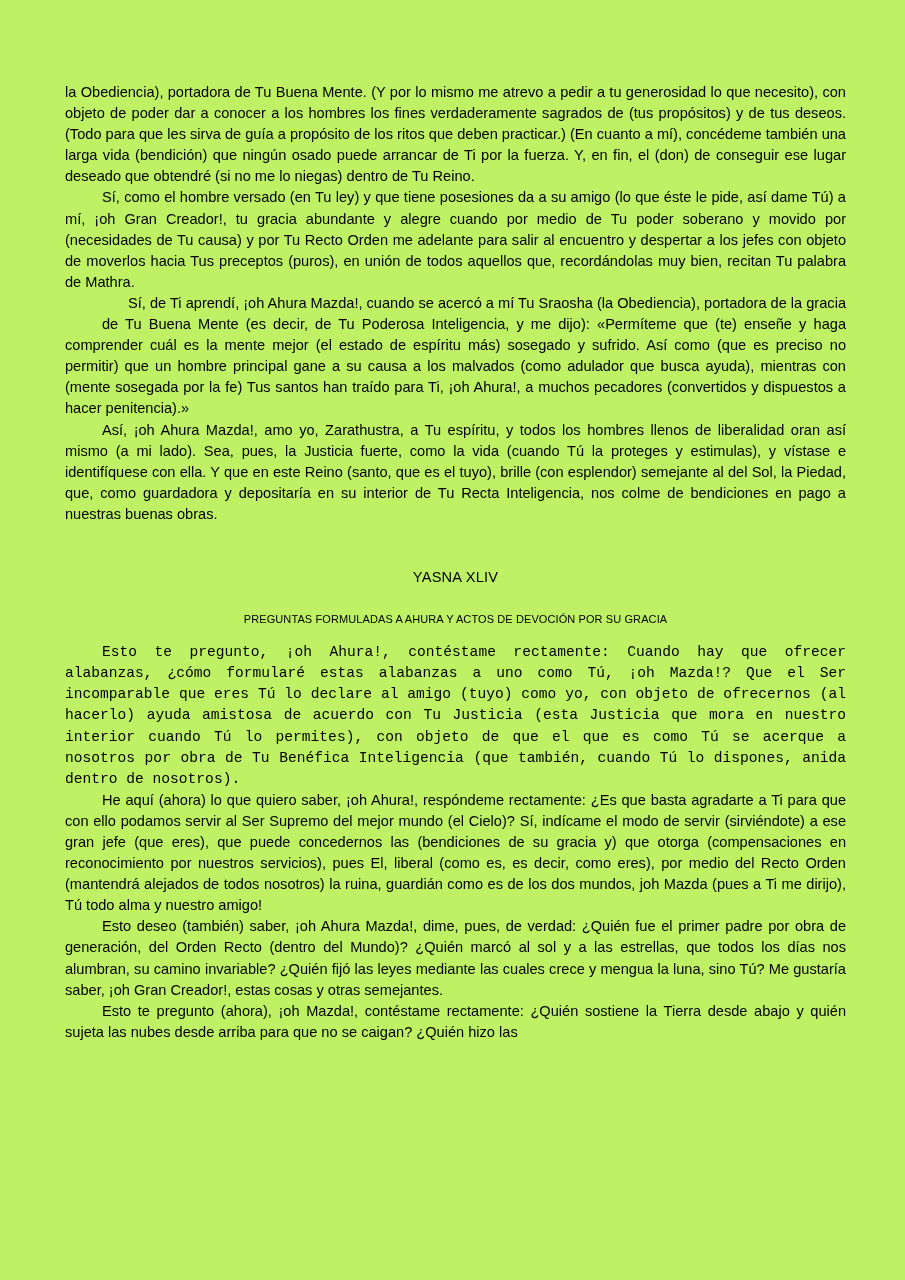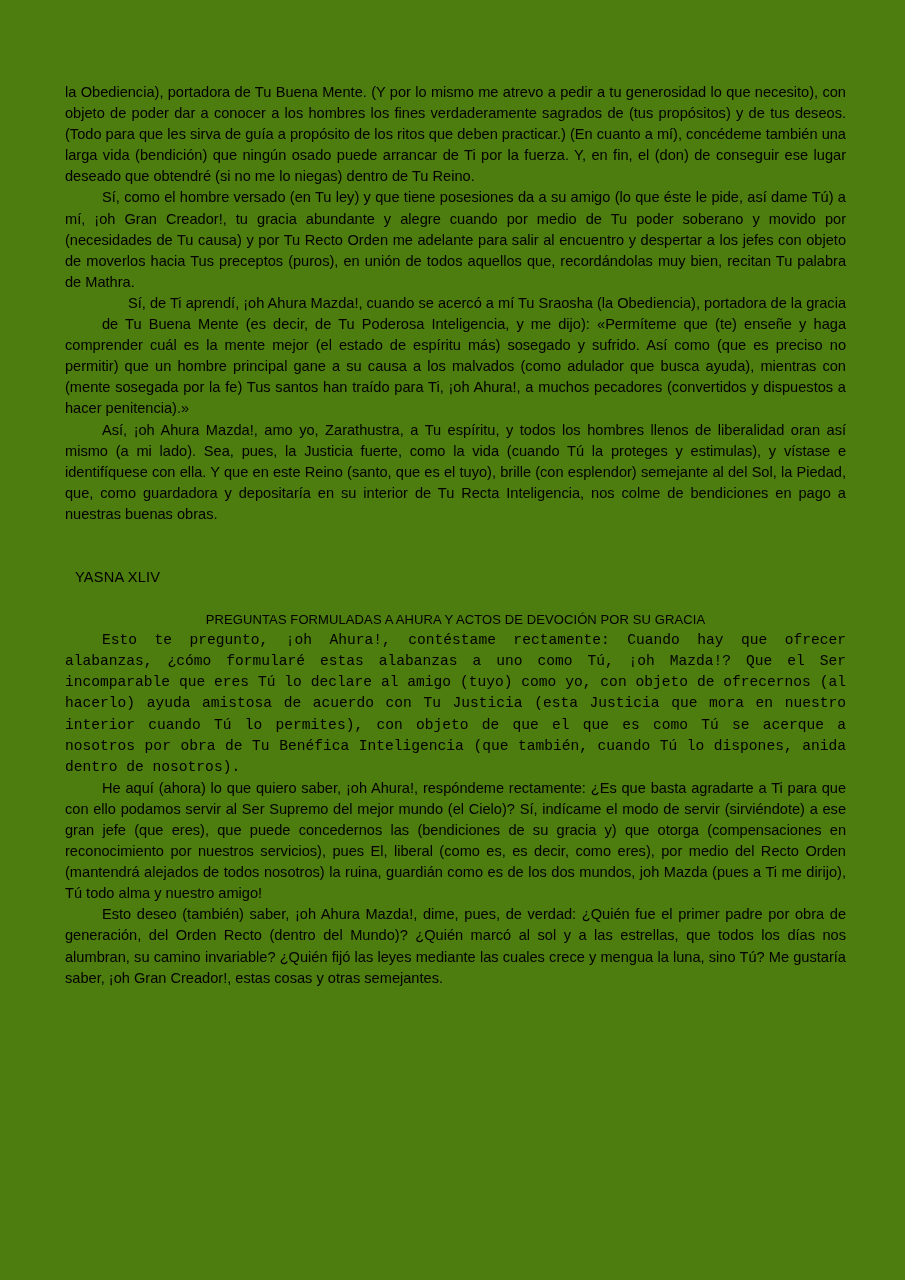--- a/index.html
+++ b/index.html
@@ -9,21 +9,21 @@
     background: #ffffff;
   }
   body {
     font-family: "Liberation Sans", sans-serif;
     color: #000000;
   }
   .page {
     position: relative;
     width: 905px;
     height: 1280px;
-    background: #4d7c0f;
+    background: #bef264;
     overflow: hidden;
     box-sizing: border-box;
   }
   .text-column {
     position: absolute;
     left: 65px;
     top: 82px;
     width: 781px;
   }
   p.para {
@@ -47,27 +47,27 @@
   }
   .heading-block {
     margin-top: 42px;
     margin-bottom: 0;
   }
   h1.chapter-title {
     margin: 10px;
     font-size: 14.6px;
     font-weight: normal;
     line-height: 21.1px;
-    text-align: left;
+    text-align: center;
     letter-spacing: 0.2px;
   }
   h2.chapter-subtitle {
-    margin: 0;
+    margin: 12px;
     margin-top: 21px;
-    font-size: 13px;
+    font-size: 11px;
     font-weight: normal;
     line-height: 21.1px;
     text-align: center;
     letter-spacing: 0.1px;
   }
   .after-heading {
     margin-top: 24px;
     font-family: Liberation Mono, monospace;
   }
 </style>
@@ -91,15 +91,16 @@
       <h1 class="chapter-title">YASNA XLIV</h1>
       <h2 class="chapter-subtitle">PREGUNTAS FORMULADAS A AHURA Y ACTOS DE DEVOCIÓN POR SU GRACIA</h2>
     </div>
 
     <p class="para after-heading">Esto te pregunto, ¡oh Ahura!, contéstame rectamente: Cuando hay que ofrecer alabanzas, ¿cómo formularé estas alabanzas a uno como Tú, ¡oh Mazda!? Que el Ser incomparable que eres Tú lo declare al amigo (tuyo) como yo, con objeto de ofrecernos (al hacerlo) ayuda amistosa de acuerdo con Tu Justicia (esta Justicia que mora en nuestro interior cuando Tú lo permites), con objeto de que el que es como Tú se acerque a nosotros por obra de Tu Benéfica Inteligencia (que también, cuando Tú lo dispones, anida dentro de nosotros).</p>
 
     <p class="para">He aquí (ahora) lo que quiero saber, ¡oh Ahura!, respóndeme rectamente: ¿Es que basta agradarte a Ti para que con ello podamos servir al Ser Supremo del mejor mundo (el Cielo)? Sí, indícame el modo de servir (sirviéndote) a ese gran jefe (que eres), que puede concedernos las (bendiciones de su gracia y) que otorga (compensaciones en reconocimiento por nuestros servicios), pues El, liberal (como es, es decir, como eres), por medio del Recto Orden (mantendrá alejados de todos nosotros) la ruina, guardián como es de los dos mundos, joh Mazda (pues a Ti me dirijo), Tú todo alma y nuestro amigo!</p>
 
     <p class="para">Esto deseo (también) saber, ¡oh Ahura Mazda!, dime, pues, de verdad: ¿Quién fue el primer padre por obra de generación, del Orden Recto (dentro del Mundo)? ¿Quién marcó al sol y a las estrellas, que todos los días nos alumbran, su camino invariable? ¿Quién fijó las leyes mediante las cuales crece y mengua la luna, sino Tú? Me gustaría saber, ¡oh Gran Creador!, estas cosas y otras semejantes.</p>
 
+    <p class="para">Esto te pregunto (ahora), ¡oh Mazda!, contéstame rectamente: ¿Quién sostiene la Tierra desde abajo y quién sujeta las nubes desde arriba para que no se caigan? ¿Quién hizo las</p>
 
   </div>
 </div>
 
 </body></html>

